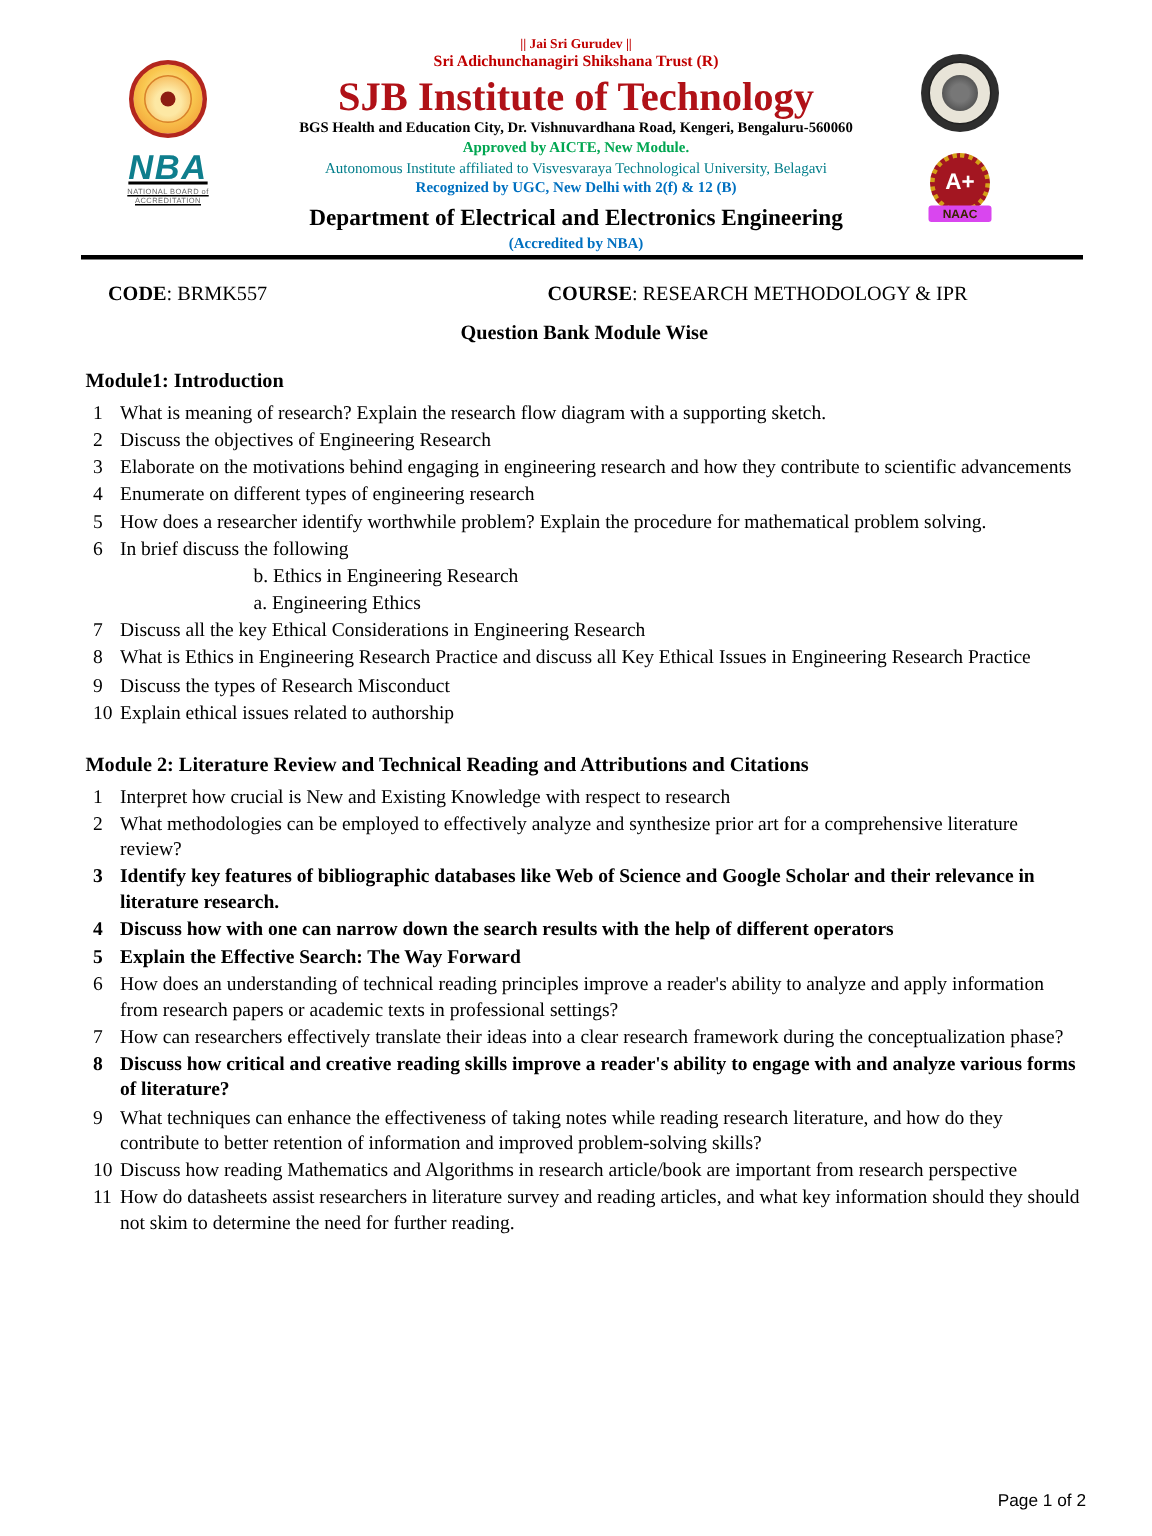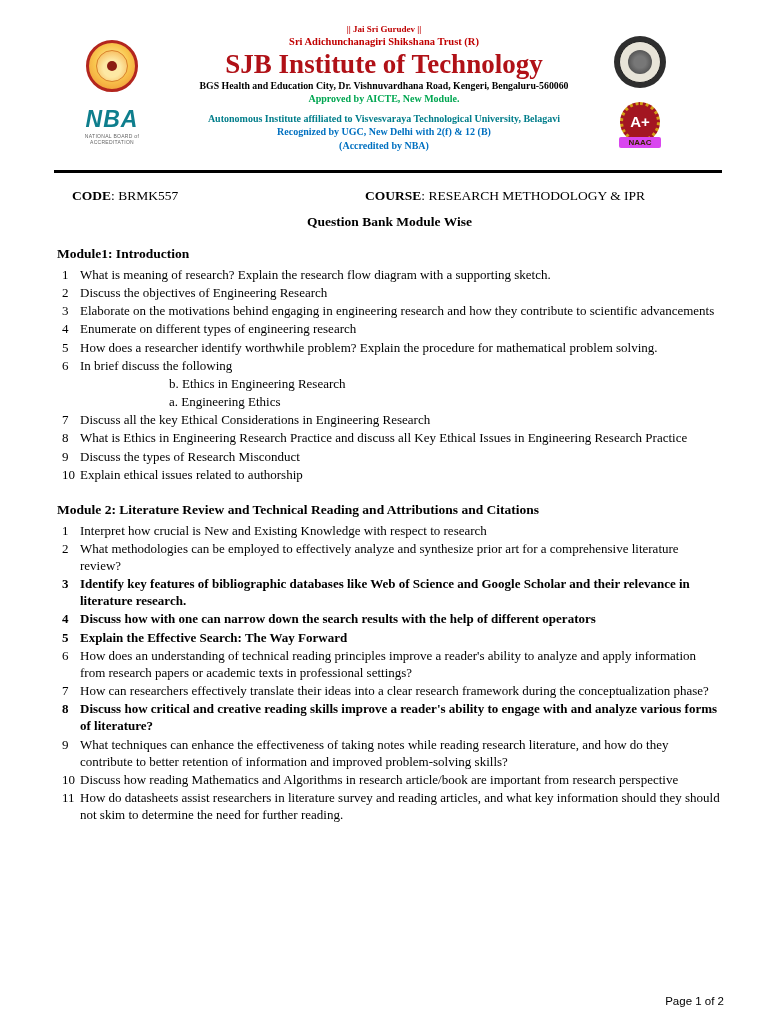--- a/index.html
+++ b/index.html
@@ -8,28 +8,28 @@
   .page { position:relative; width:768px; height:1024px; background:#fff; overflow:hidden; }
 
   
   .letterhead { position:relative; padding-top:24px; height:162px; }
   .head-center { margin:0 auto; width:540px; text-align:center; }
   .line-jai        { color:#c00000; font-size:9px;  font-weight:bold; line-height:1.25; }
   .line-trust      { color:#c00000; font-size:10.5px; font-weight:bold; line-height:1.3; }
   .line-institute  { color:#b01117; font-size:27px; font-weight:bold; line-height:1.12; }
   .line-address    { color:#000;    font-size:9.8px;  font-weight:bold; line-height:1.35; }
   .line-approved   { color:#00a651; font-size:10px; font-weight:bold; line-height:1.35; }
-  .line-autonomous { color:#007d8a; font-size:10px; font-weight:bold; line-height:1.35;margin-top:6px; }
+  .line-autonomous { color:#007d8a; font-size:10px; font-weight:normal; line-height:1.35; }
   .line-naac       { color:#0070c0; font-size:10px; font-weight:bold; line-height:1.35; }
   .line-ugc        { color:#0070c0; font-size:10px; font-weight:bold; line-height:1.35; }
   .line-dept       { color:#000;    font-size:15.5px; font-weight:bold; line-height:1.3; margin-top:3px; }
   .line-nba        { color:#0070c0; font-size:10px; font-weight:bold; line-height:1.3; }
 
   .logo-stack { position:absolute; display:flex; flex-direction:column; align-items:center; }
-  .logo-stack.left  { left:80px;  top:40px; width:64px; gap:16px; }
+  .logo-stack.left  { left:80px;  top:40px; width:64px; gap:8px;text-decoration:underline; }
   .logo-stack.right { right:98px; top:36px; width:60px; gap:14px; }
 
   .sjb-logo { width:52px; height:52px; border-radius:50%; border:3px solid #b3261e;
       background: radial-gradient(circle at 50% 42%, #fff3b0 0%, #f9c74f 48%, #ef8c2d 100%); position:relative; }
   .sjb-logo::after { content:""; position:absolute; inset:7px; border-radius:50%;
       border:1px solid #d9822b; background: radial-gradient(circle at 50% 58%, #fde8a4 0 38%, #f4a93c 100%); }
   .sjb-logo::before { content:""; position:absolute; left:50%; top:50%; width:10px; height:10px;
       margin:-5px 0 0 -5px; border-radius:50%; background:#8c1d12; z-index:2; }
 
   .nba-logo { text-align:center; }
@@ -87,20 +87,21 @@
     </div>
 
     <div class="head-center">
       <div class="line-jai">|| Jai Sri Gurudev ||</div>
       <div class="line-trust">Sri Adichunchanagiri Shikshana Trust (R)</div>
       <div class="line-institute">SJB Institute of Technology</div>
       <div class="line-address">BGS Health and Education City, Dr. Vishnuvardhana Road, Kengeri, Bengaluru-560060</div>
       <div class="line-approved">Approved by AICTE, New Module.</div>
       <div class="line-autonomous">Autonomous Institute affiliated to Visvesvaraya Technological University, Belagavi</div>
       <div class="line-ugc">Recognized by UGC, New Delhi with 2(f) &amp; 12 (B)</div>
+      <div class="line-dept">Department of Electrical and Electronics Engineering</div>
       <div class="line-nba">(Accredited by NBA)</div>
     </div>
 
     <div class="logo-stack right">
       <div class="seal-logo"></div>
       <div class="naac-badge">
         <div class="naac-circle">A+</div>
         <div class="naac-ribbon">NAAC</div>
       </div>
     </div>

